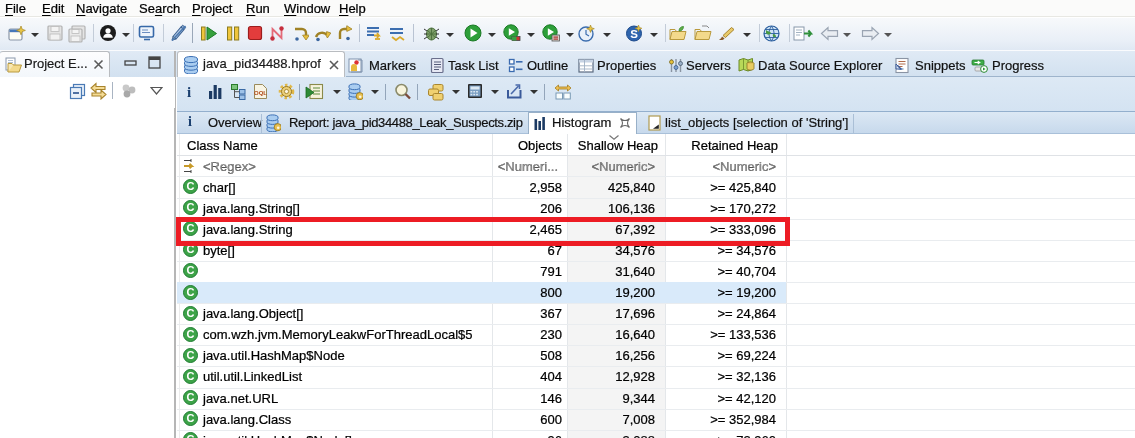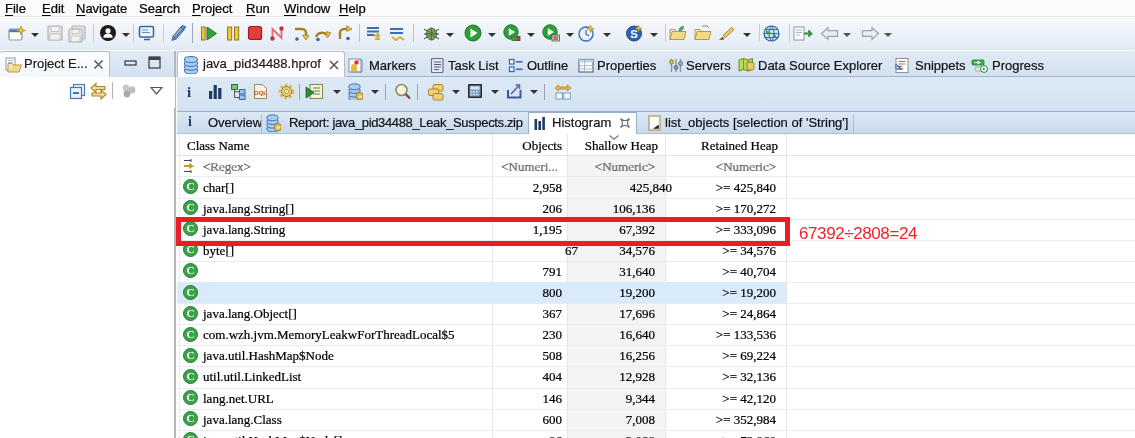--- a/index.html
+++ b/index.html
@@ -22,21 +22,21 @@
   .tabtxt { font-size:13px; color:#1a1a1a; position:absolute; white-space:nowrap; -webkit-text-stroke:0.2px #1a1a1a; }
   .vtab { position:absolute; top:58px; font-size:13px; color:#111; white-space:nowrap; -webkit-text-stroke:0.2px #111; }
   #lefttools { position:absolute; left:0; top:77px; width:175px; height:31px; background:#fff; }
   #mattools { position:absolute; left:177px; top:77px; width:958px; height:34px;
     background:linear-gradient(#dde9f5,#d4e3f2); }
   #matline { position:absolute; left:177px; top:111px; width:958px; height:1px; background:#93afcd; }
   #innertabs { position:absolute; left:177px; top:112px; width:958px; height:22px;
     background:linear-gradient(#dce8f4,#c7d9ec); border-bottom:1px solid #a9c0d9; }
   .itab { position:absolute; font-size:13px; color:#111; white-space:nowrap; -webkit-text-stroke:0.2px #111; }
   .itabsep { position:absolute; top:114px; width:1px; height:19px; background:#aabfd6; }
-  #tablearea { position:absolute; left:177px; top:134px; width:958px; height:304px; background:#fff; overflow:hidden;font-family:Liberation Serif, serif; }
+  #tablearea { position:absolute; left:177px; top:134px; width:958px; height:304px; background:#fff; overflow:hidden; }
   .hline { position:absolute; left:0; width:958px; height:1px; background:#e9ecef; }
   .vline { position:absolute; top:0; width:1px; background:#e4e7ea; }
   .cell { position:absolute; font-size:13px; color:#000; white-space:nowrap; -webkit-text-stroke:0.22px #000; }
   .num { text-align:right; }
   .gray { color:#9a9a9a; }
   .rowsel { position:absolute; left:0; width:609px; height:21px; background:#d9eafa; }
   .cicon { position:absolute; width:15px; height:15px; border-radius:50%;
     background:#3da348; border:1px solid #1e7d31; color:#fff; font-size:11px; font-weight:bold;
     text-align:center; line-height:13px; }
   #redbox { position:absolute; left:176px; top:217px; width:614px; height:29px;
@@ -449,38 +449,38 @@
 <path d="M1 13.5 h7 m0-1.5 v3" stroke="#444" stroke-width="1"></path>
 </svg>
 <div class="cell gray" style="left:26px;top:25px">&lt;Regex&gt;</div>
 <div class="cell num gray" style="left:319px;top:25px;width:62px">&lt;Numeri...</div>
 <div class="cell num gray" style="left:392px;top:25px;width:86px">&lt;Numeric&gt;</div>
 <div class="cell num gray" style="left:492px;top:25px;width:107px">&lt;Numeric&gt;</div>
 <div class="hline" style="top:42px"></div>
 <div class="cicon" style="left:6px;top:45.0px">C</div>
 <div class="cell" style="left:26px;top:45.5px">char[]</div>
 <div class="cell num" style="left:319px;top:45.5px;width:66px">2,958</div>
-<div class="cell num" style="left:409px;top:45.5px;width:86px">425,840</div>
+<div class="cell num" style="left:392px;top:45.5px;width:86px">425,840</div>
 <div class="cell num" style="left:492px;top:45.5px;width:107px">&gt;= 425,840</div>
 <div class="hline" style="top:63.6px"></div>
 <div class="cicon" style="left:6px;top:66.1px">C</div>
 <div class="cell" style="left:26px;top:66.6px">java.lang.String[]</div>
 <div class="cell num" style="left:319px;top:66.6px;width:66px">206</div>
 <div class="cell num" style="left:392px;top:66.6px;width:86px">106,136</div>
 <div class="cell num" style="left:492px;top:66.6px;width:107px">&gt;= 170,272</div>
 <div class="hline" style="top:84.7px"></div>
 <div class="cicon" style="left:6px;top:87.2px">C</div>
 <div class="cell" style="left:26px;top:87.7px">java.lang.String</div>
-<div class="cell num" style="left:319px;top:87.7px;width:66px">1,195</div>
+<div class="cell num" style="left:319px;top:87.7px;width:66px">2,465</div>
 <div class="cell num" style="left:392px;top:87.7px;width:86px">67,392</div>
 <div class="cell num" style="left:492px;top:87.7px;width:107px">&gt;= 333,096</div>
 <div class="hline" style="top:105.8px"></div>
 <div class="cicon" style="left:6px;top:108.3px">C</div>
 <div class="cell" style="left:26px;top:108.8px">byte[]</div>
-<div class="cell num" style="left:335px;top:108.8px;width:66px">67</div>
+<div class="cell num" style="left:319px;top:108.8px;width:66px">67</div>
 <div class="cell num" style="left:392px;top:108.8px;width:86px">34,576</div>
 <div class="cell num" style="left:492px;top:108.8px;width:107px">&gt;= 34,576</div>
 <div class="hline" style="top:126.9px"></div>
 <div class="cicon" style="left:6px;top:129.4px">C</div>
 <div class="cell num" style="left:319px;top:129.9px;width:66px">791</div>
 <div class="cell num" style="left:392px;top:129.9px;width:86px">31,640</div>
 <div class="cell num" style="left:492px;top:129.9px;width:107px">&gt;= 40,704</div>
 <div class="hline" style="top:148.0px"></div>
 <div class="rowsel" style="top:148.0px"></div>
 <div class="cicon" style="left:6px;top:150.5px">C</div>
@@ -506,32 +506,31 @@
 <div class="cell num" style="left:392px;top:214.3px;width:86px">16,256</div>
 <div class="cell num" style="left:492px;top:214.3px;width:107px">&gt;= 69,224</div>
 <div class="hline" style="top:232.4px"></div>
 <div class="cicon" style="left:6px;top:234.9px">C</div>
 <div class="cell" style="left:26px;top:235.4px">util.util.LinkedList</div>
 <div class="cell num" style="left:319px;top:235.4px;width:66px">404</div>
 <div class="cell num" style="left:392px;top:235.4px;width:86px">12,928</div>
 <div class="cell num" style="left:492px;top:235.4px;width:107px">&gt;= 32,136</div>
 <div class="hline" style="top:253.5px"></div>
 <div class="cicon" style="left:6px;top:256.0px">C</div>
-<div class="cell" style="left:26px;top:256.5px">lang.net.URL</div>
+<div class="cell" style="left:26px;top:256.5px">java.net.URL</div>
 <div class="cell num" style="left:319px;top:256.5px;width:66px">146</div>
 <div class="cell num" style="left:392px;top:256.5px;width:86px">9,344</div>
 <div class="cell num" style="left:492px;top:256.5px;width:107px">&gt;= 42,120</div>
 <div class="hline" style="top:274.6px"></div>
 <div class="cicon" style="left:6px;top:277.1px">C</div>
 <div class="cell" style="left:26px;top:277.6px">java.lang.Class</div>
 <div class="cell num" style="left:319px;top:277.6px;width:66px">600</div>
 <div class="cell num" style="left:392px;top:277.6px;width:86px">7,008</div>
 <div class="cell num" style="left:492px;top:277.6px;width:107px">&gt;= 352,984</div>
 <div class="hline" style="top:295.7px"></div>
 <div class="cicon" style="left:6px;top:298.2px">C</div>
 <div class="cell" style="left:26px;top:298.7px">java.util.HashMap$Node[]</div>
 <div class="cell num" style="left:319px;top:298.7px;width:66px">96</div>
 <div class="cell num" style="left:392px;top:298.7px;width:86px">3,088</div>
 <div class="cell num" style="left:492px;top:298.7px;width:107px">&gt;= 72,960</div>
   </div>
   <div id="redbox"></div>
-  <div id="redtext">67392÷2808=24</div>
 </div>
 
 </body></html>

